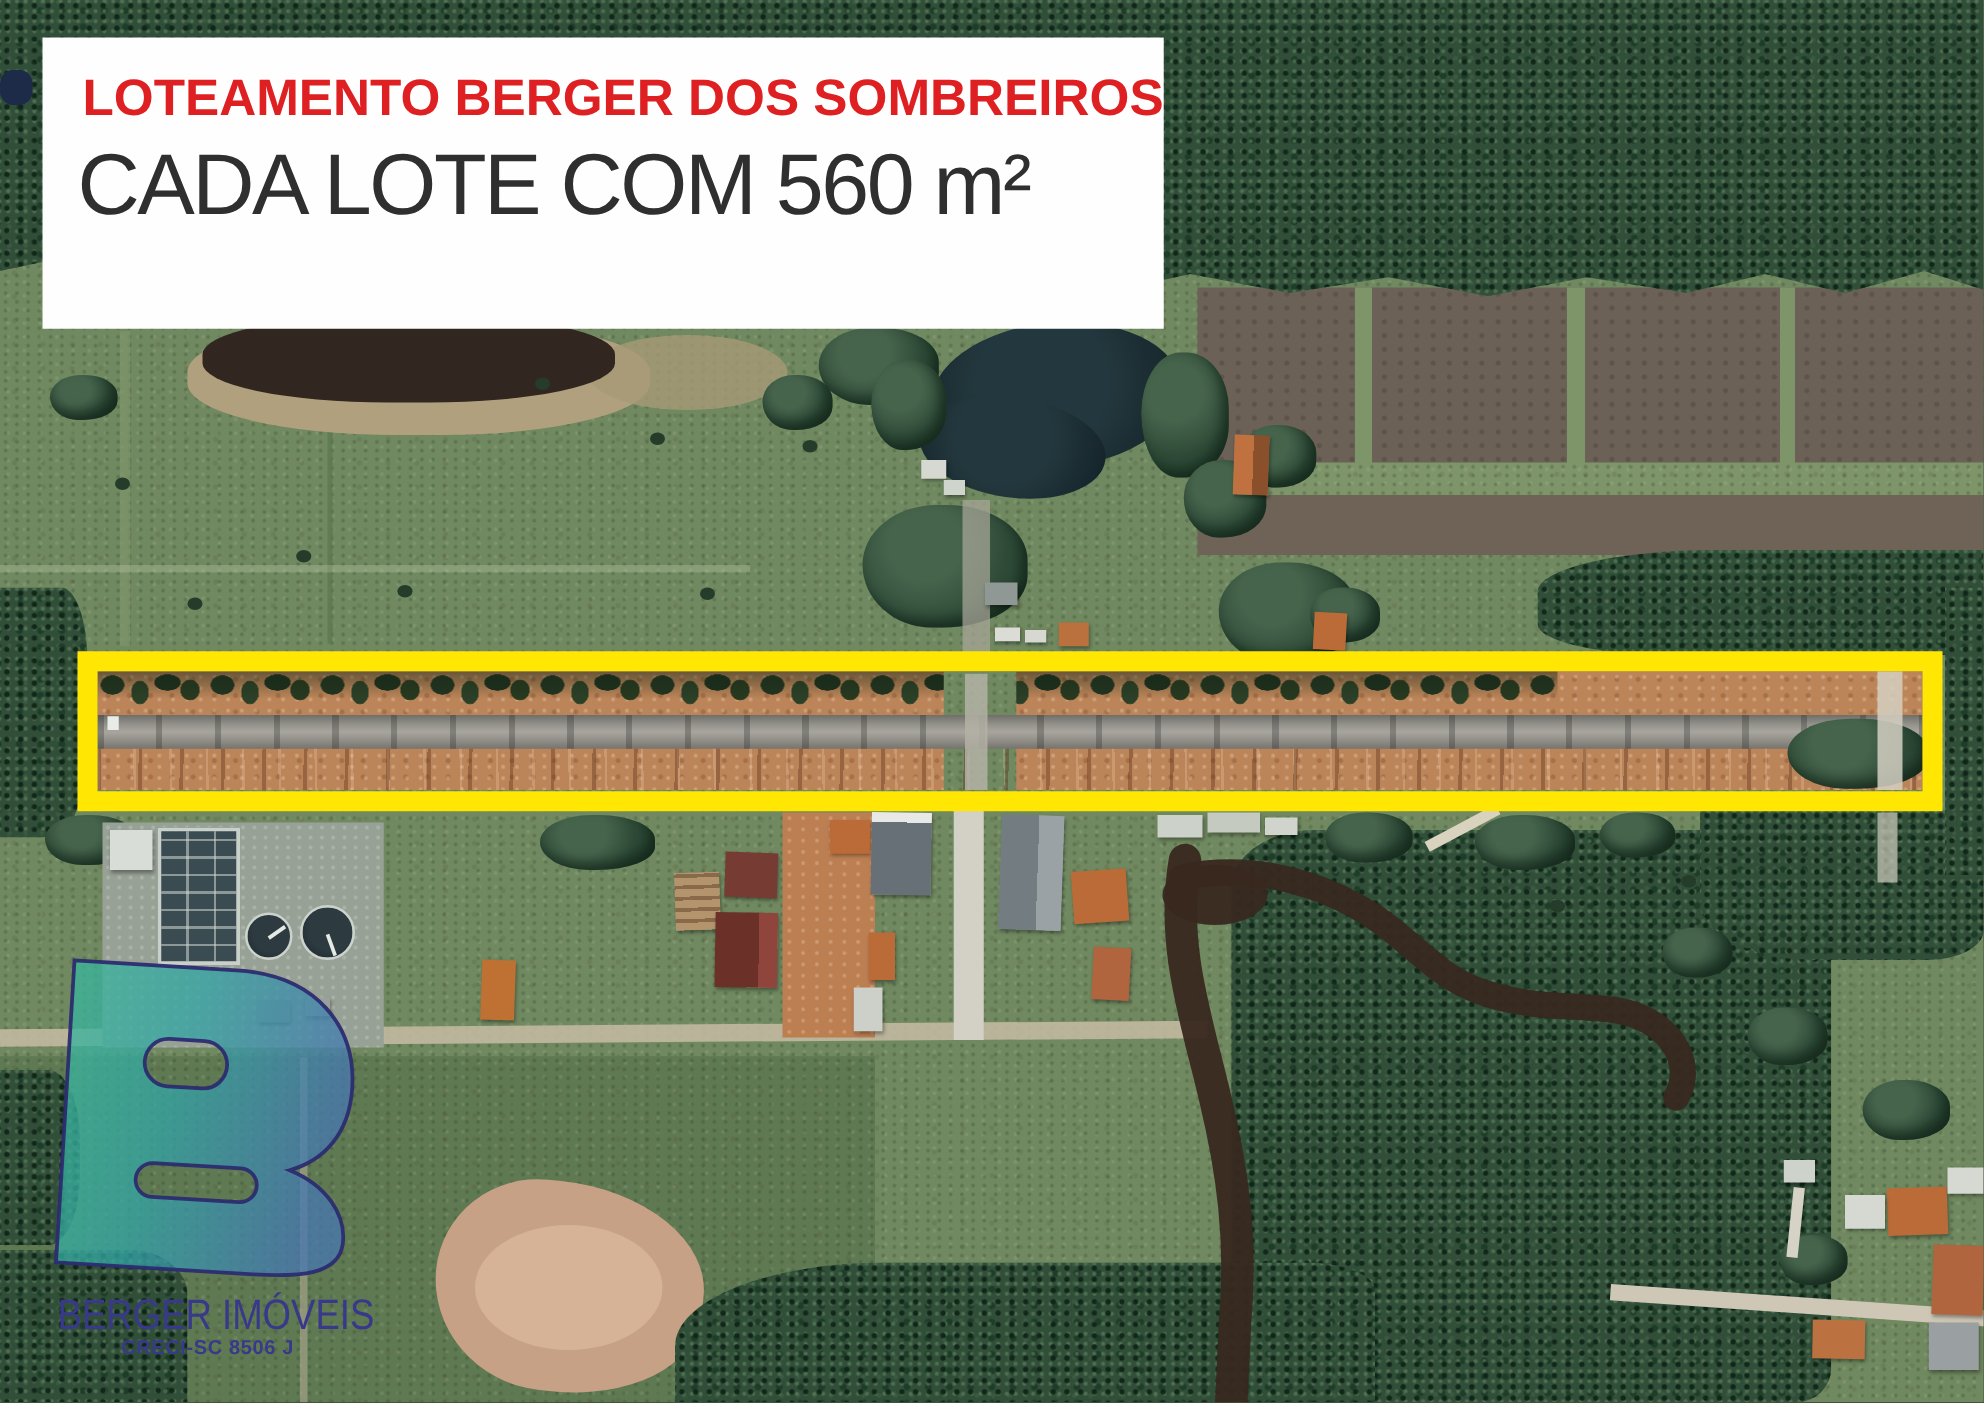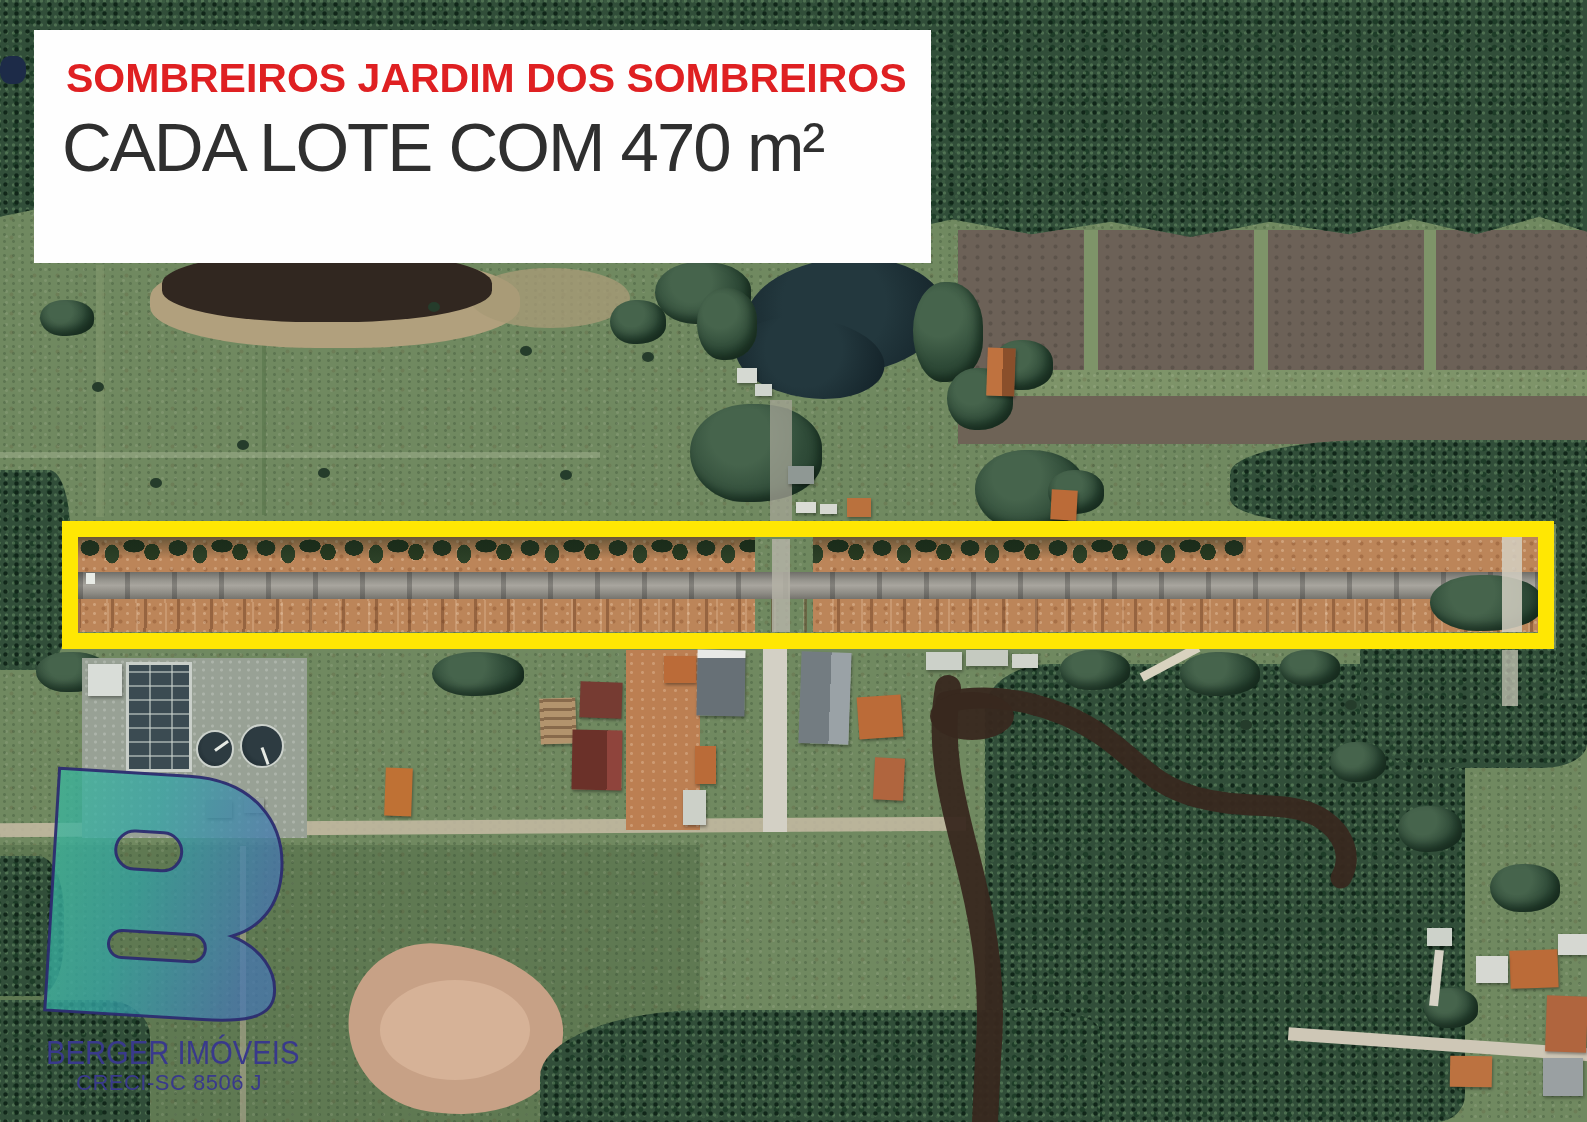--- a/index.html
+++ b/index.html
@@ -64,21 +64,21 @@
   .card-l2{margin:6px 0 0 28px;font-size:69px;font-weight:400;line-height:79px;
     letter-spacing:-2px;color:var(--title-dark,#2f2f2f);white-space:nowrap;}
   .card-l3{margin:2px 0 0 0;text-align:center;transform:translateX(-28px);
     font-size:62px;line-height:70px;color:var(--title-red,#df2022);white-space:nowrap;}
   
   .logo{position:absolute;left:0;top:750px;width:340px;height:372px;z-index:12;}
   .logo-b{position:absolute;left:42px;top:18px;width:246px;height:256px;transform:rotate(3.5deg);}
   .logo-name{position:absolute;left:46px;top:284px;width:300px;font-size:34px;line-height:36px;
     color:var(--logo-text,#39398c);transform:scaleX(.86);transform-origin:0 50%;white-space:nowrap;}
   .logo-creci{position:absolute;left:76px;top:320px;width:180px;text-align:center;
-    font-size:22px;font-weight:normal;letter-spacing:.5px;color:var(--logo-text,#39398c);white-space:nowrap;}
+    font-size:16px;font-weight:bold;letter-spacing:.5px;color:var(--logo-text,#39398c);white-space:nowrap;}
 </style>
 </head>
 <body>
 
 <div class="canvas">
 
   <div class="map">
 
     <div class="abs grass" style="inset:0;"></div>
 
@@ -213,22 +213,22 @@
     <svg class="abs" style="left:0;top:0;width:1587px;height:1122px;z-index:9;" viewBox="0 0 1587 1122">
       <path d="M948 688 C936 756 958 818 972 878 C986 936 994 992 988 1058 L985 1122" stroke="#39281e" stroke-width="26" fill="none" stroke-linecap="round" opacity=".95"></path>
       <path d="M946 702 C1000 690 1058 706 1100 734 C1138 760 1150 784 1196 797 C1246 811 1286 799 1319 817 C1346 833 1352 858 1341 878" stroke="#39281e" stroke-width="21" fill="none" stroke-linecap="round" opacity=".95"></path>
       <ellipse cx="972" cy="716" rx="42" ry="24" fill="#39281e" opacity=".95"></ellipse>
     </svg>
   </div>
 
   <div class="hl"></div>
 
   <div class="card">
-    <div class="card-l1">SOMBREIROS JARDIM DOS SOMBREIROS</div>
-    <div class="card-l2">CADA LOTE COM 470 m²</div>
+    <div class="card-l1">LOTEAMENTO BERGER DOS SOMBREIROS</div>
+    <div class="card-l2">CADA LOTE COM 560 m²</div>
   </div>
 
   <div class="logo">
     <svg class="logo-b" viewBox="0 0 246 254" role="img" aria-label="B">
       <defs>
         <linearGradient id="bgrad" x1="0" y1="0" x2="1" y2="0.25">
           <stop offset="0" style="stop-color:var(--logo-teal,#3ab79b)"></stop>
           <stop offset="0.45" style="stop-color:#32a4a4"></stop>
           <stop offset="1" style="stop-color:var(--logo-blue,#4677b0)"></stop>
         </linearGradient>

